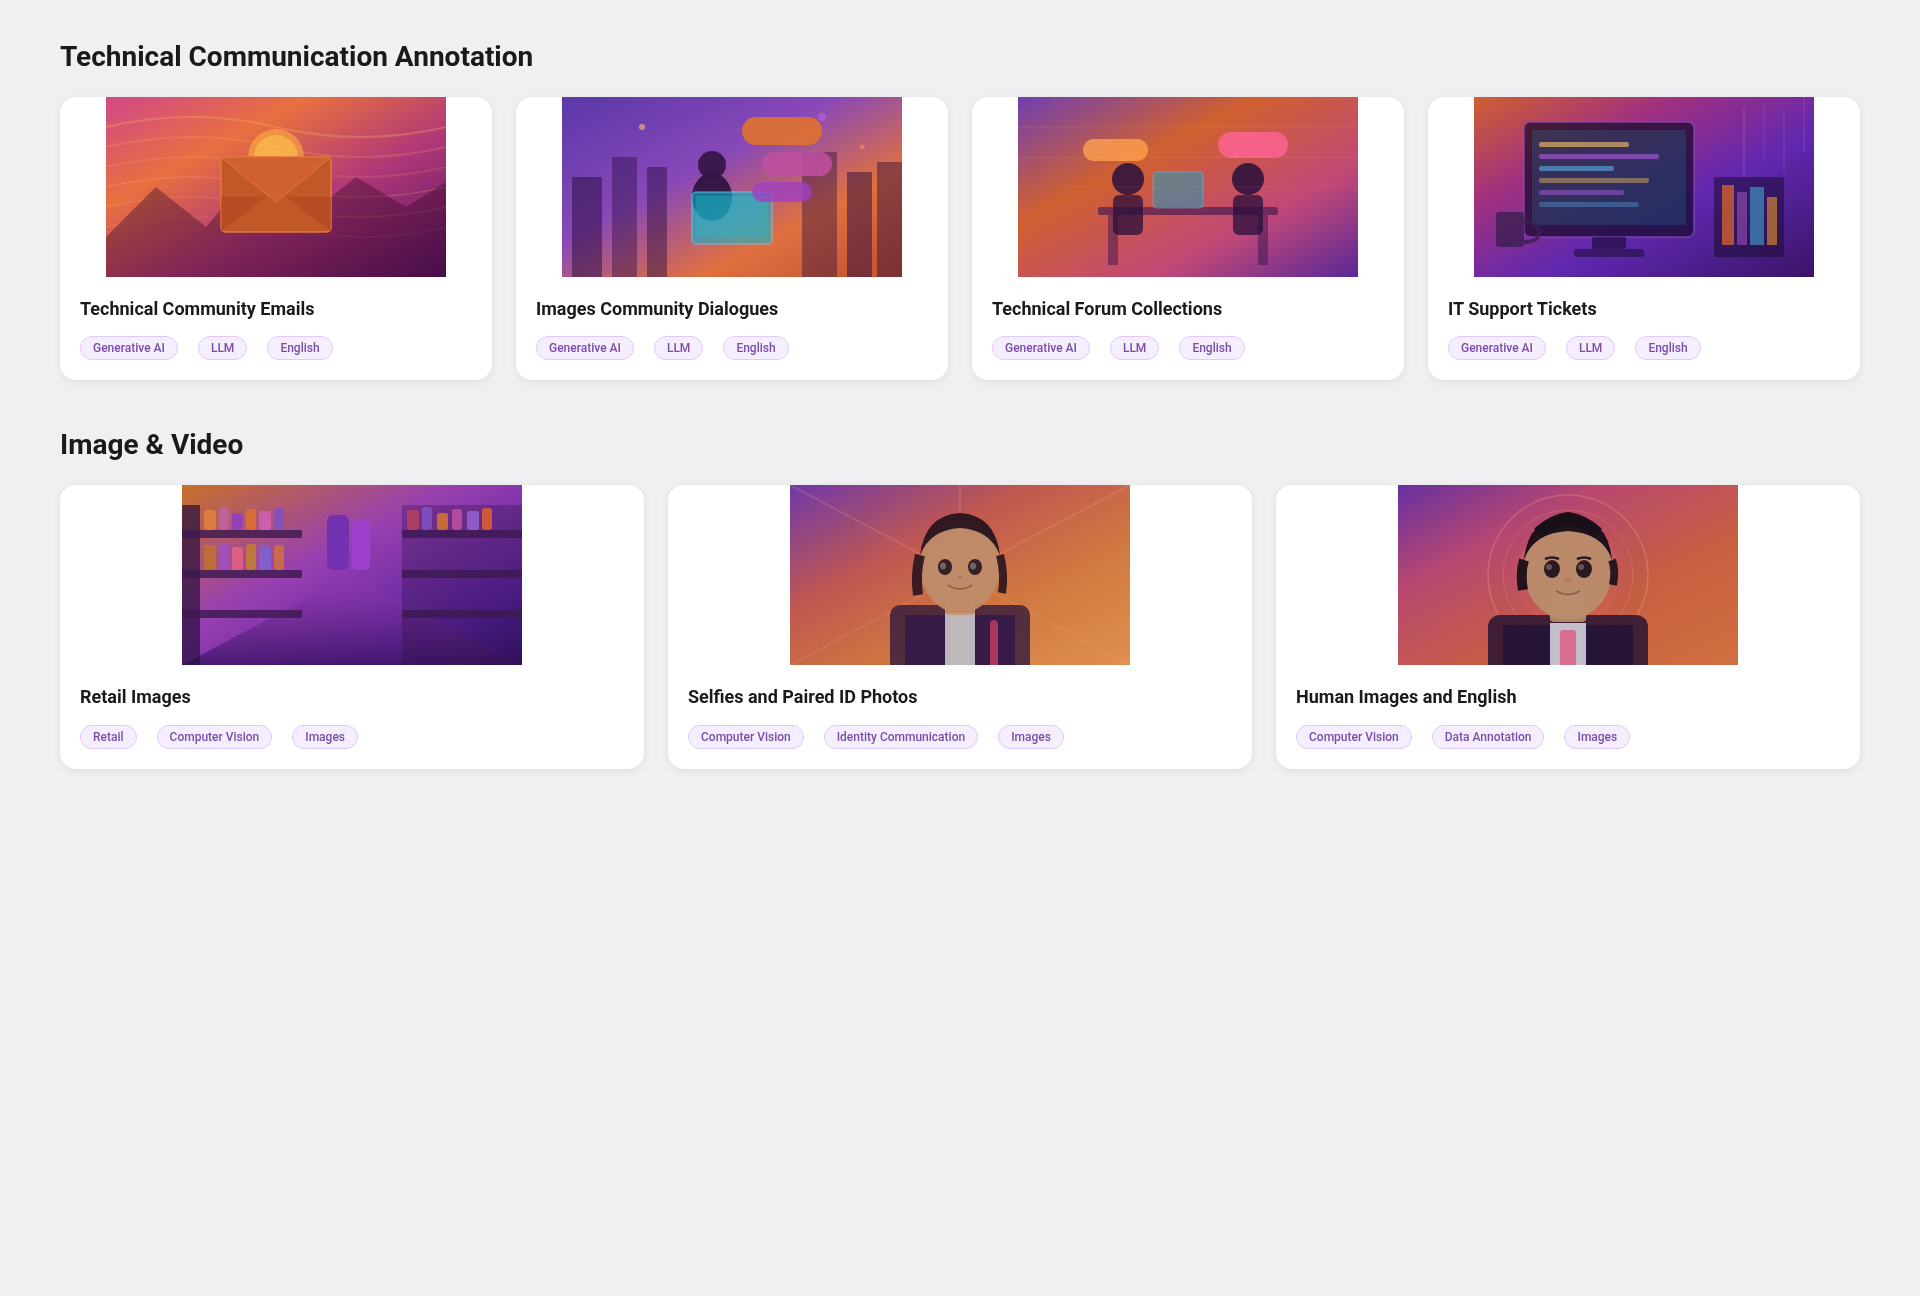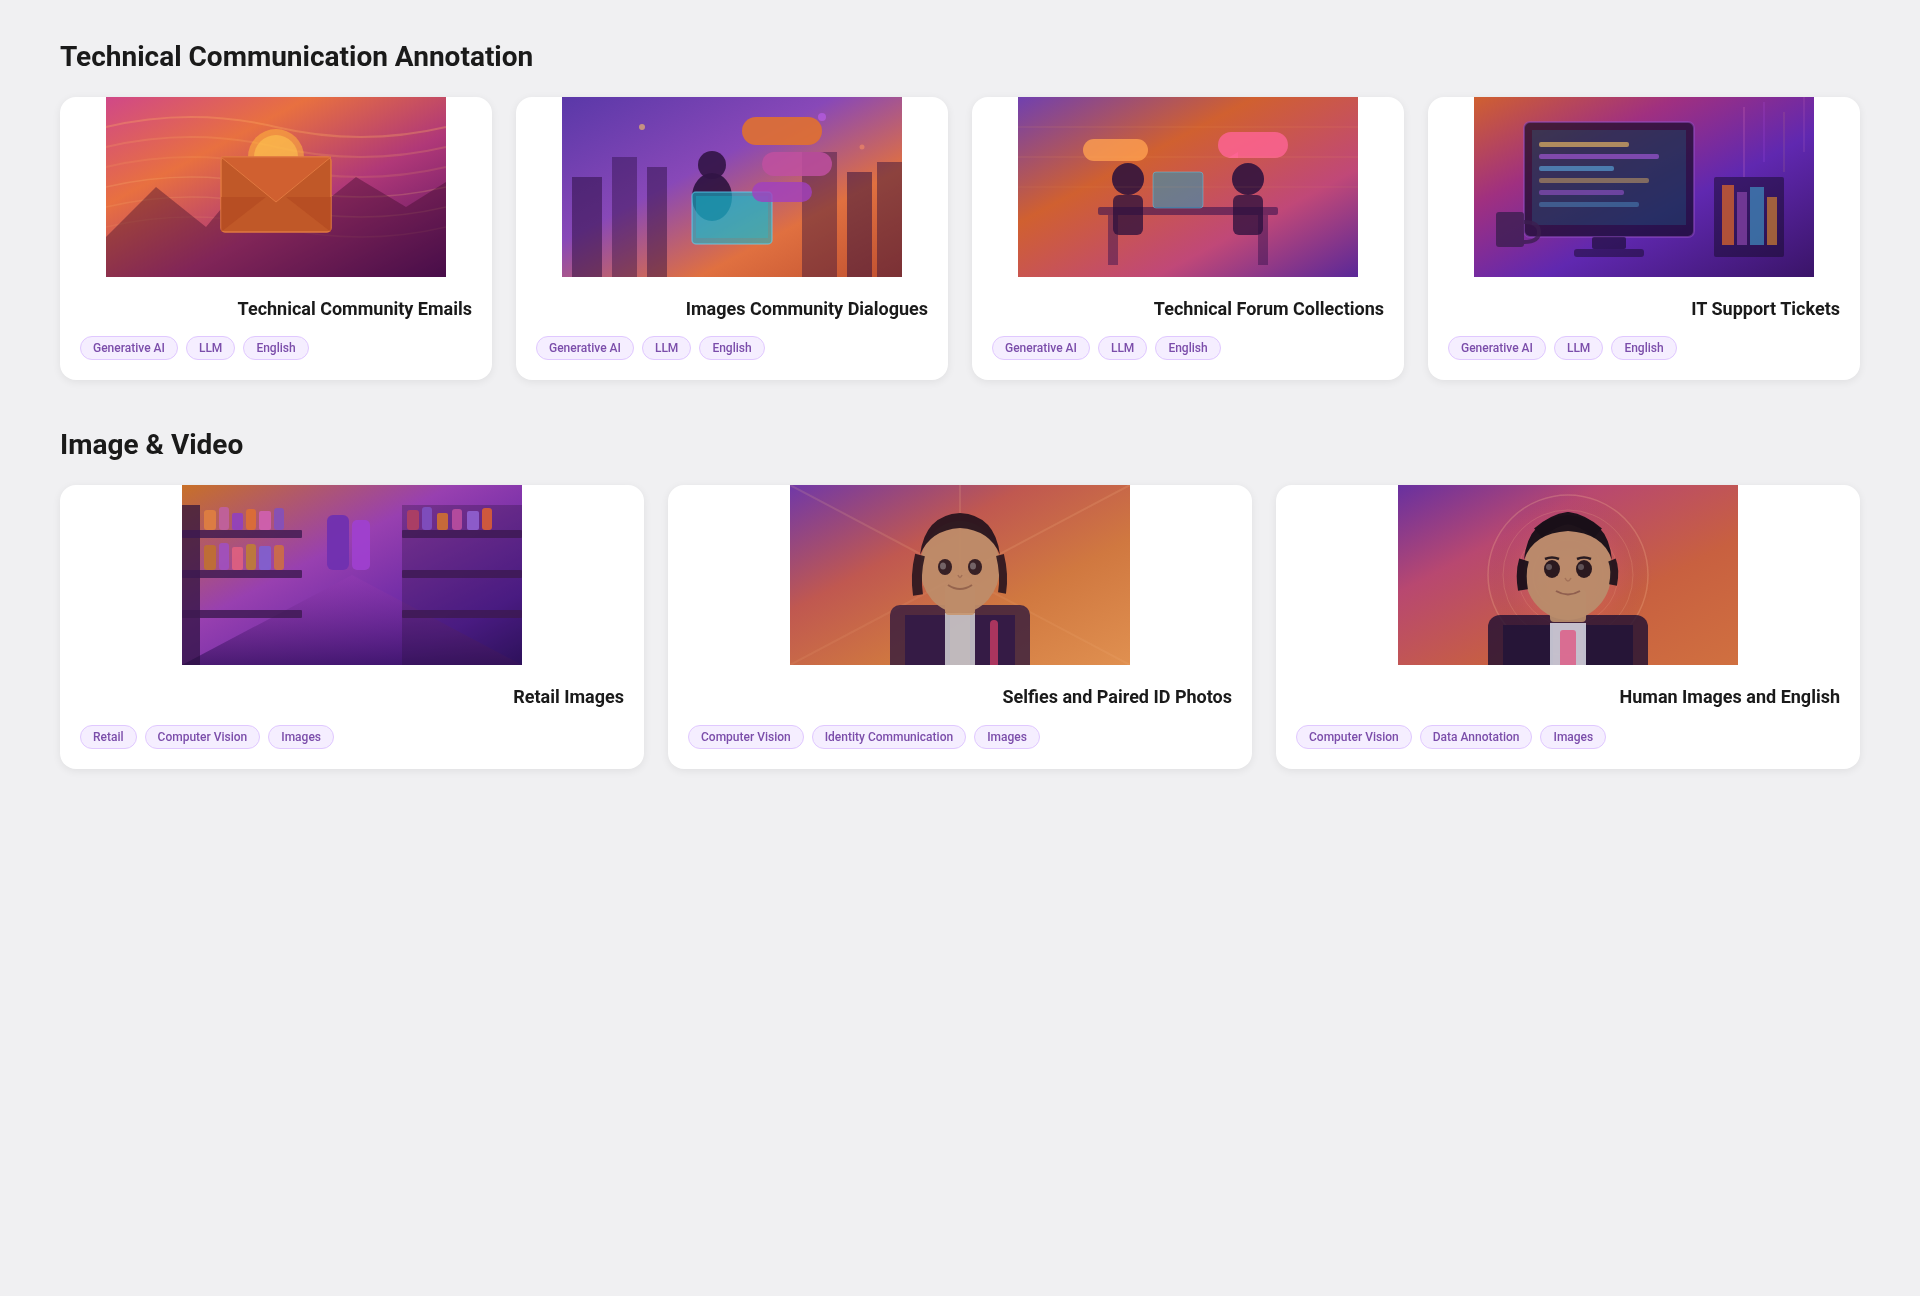--- a/index.html
+++ b/index.html
@@ -44,35 +44,34 @@
       background: #ffffff;
       border-radius: 16px;
       overflow: hidden;
       box-shadow: 0 2px 8px rgba(0,0,0,0.07);
       cursor: pointer;
       transition: box-shadow 0.2s;
     }
 
     .card-body {
       padding: 20px 20px 20px;
-      text-align: right;
     }
 
     .card-title {
       font-size: 18px;
       font-weight: 700;
       color: #1a1a1a;
       margin-bottom: 16px;
       line-height: 1.3;
     }
 
     .tags {
       display: flex;
       flex-wrap: wrap;
-      gap: 8px;
+      gap: 20px;
     }
 
     .tag {
       background: #f5eeff;
       color: #7b4daa;
       border: 1px solid #e0c8ff;
       border-radius: 20px;
       padding: 4px 12px;
       font-size: 12px;
       font-weight: 500;

